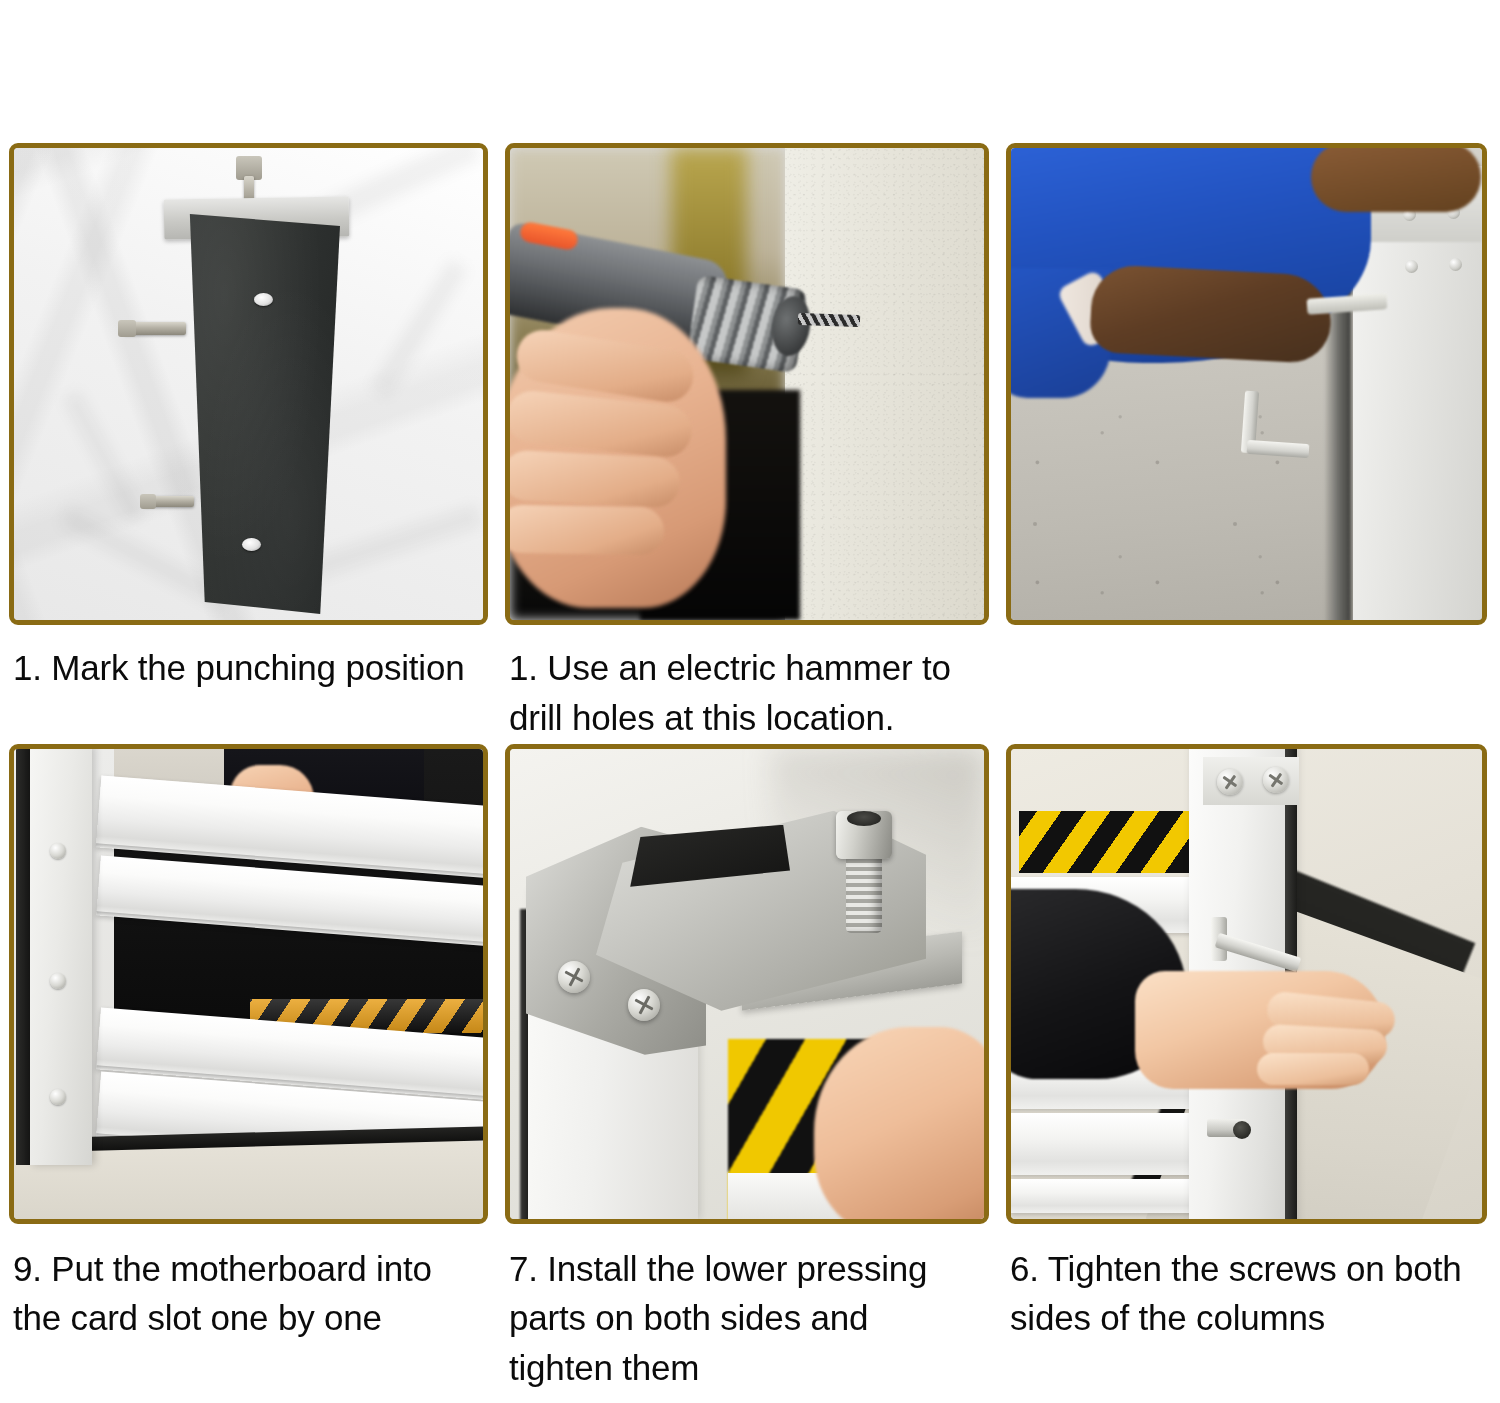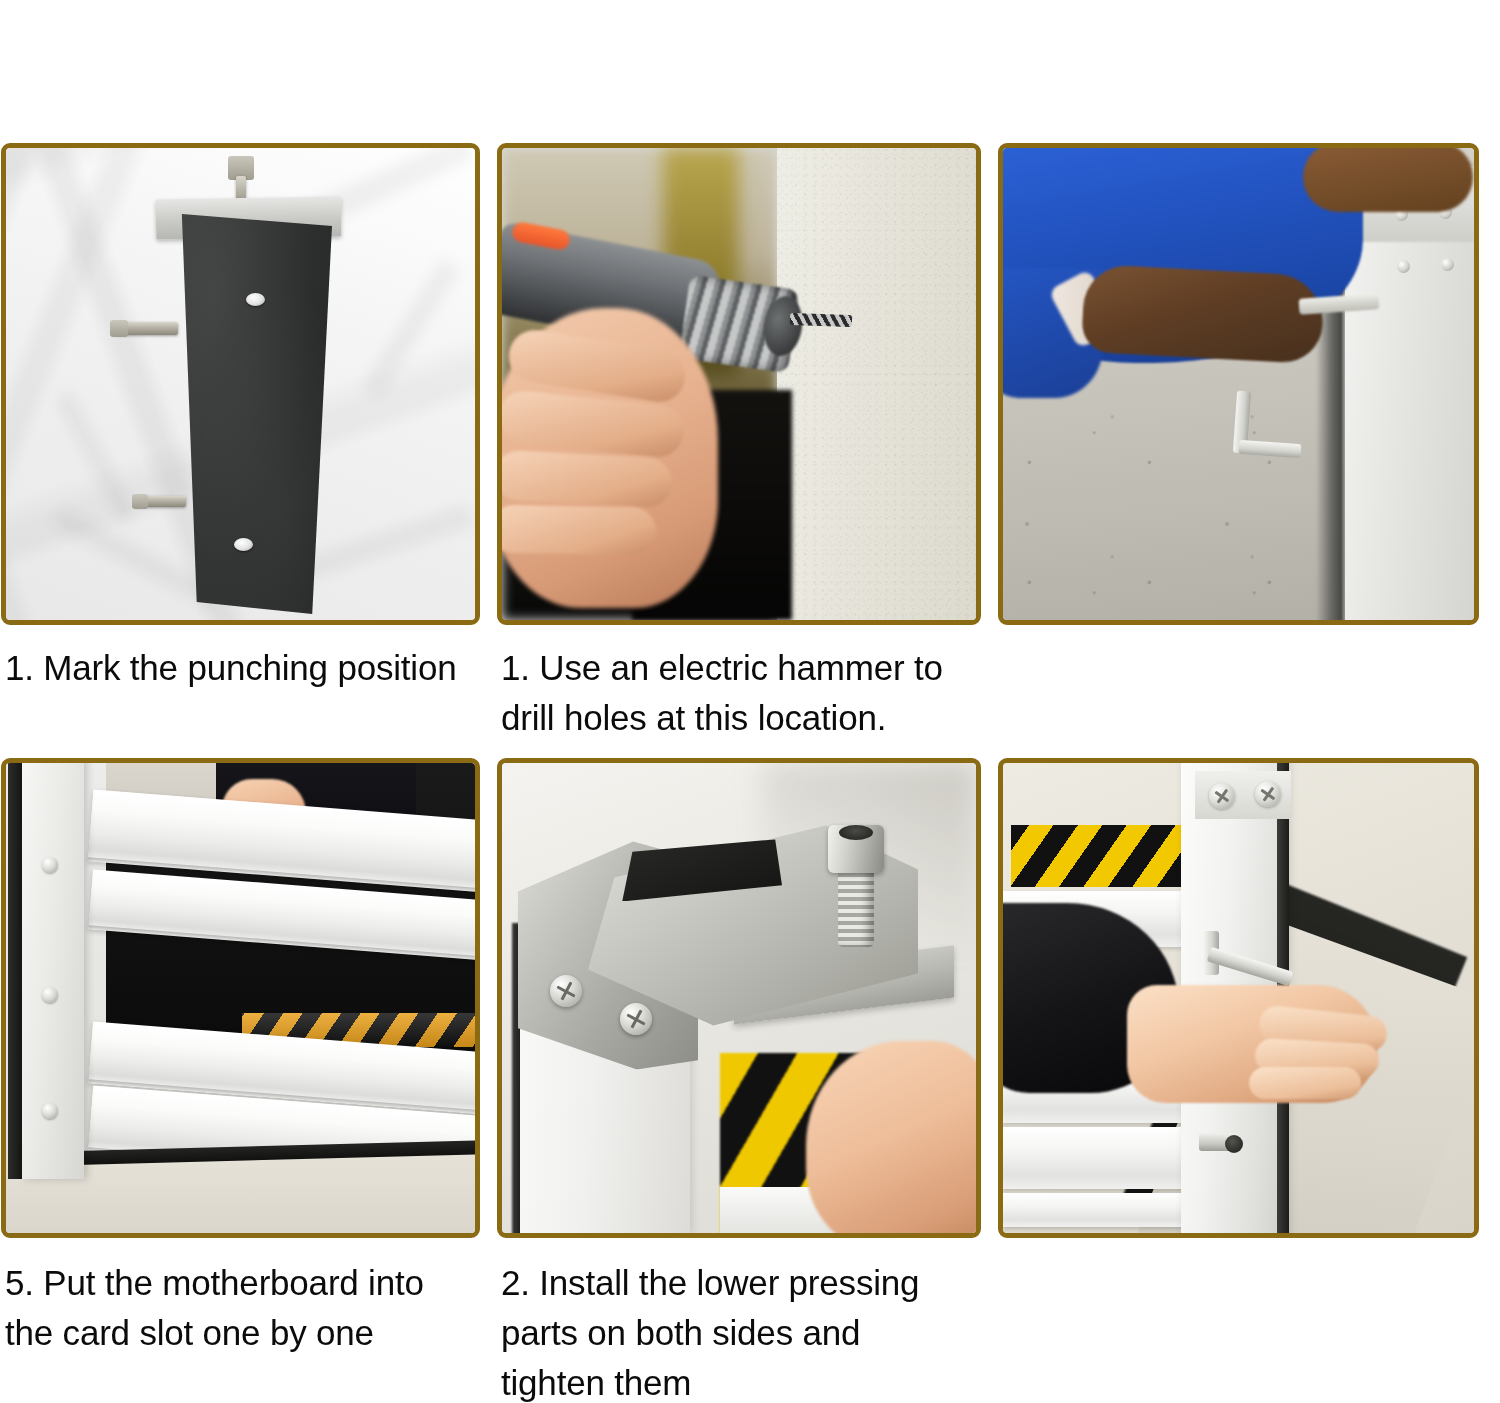--- a/index.html
+++ b/index.html
@@ -25,26 +25,26 @@
     color: #FDF8E8;
     -webkit-text-stroke: 13px #7C5D12;
     paint-order: stroke fill;
     white-space: nowrap;
     transform: scaleX(1.02);
     line-height: 1;
   }
 
   
   .grid {
-    position: absolute; left: 1px; top: 143px;
+    position: absolute; left: 9px; top: 143px;
     width: 1478px; height: 1250px;
     display: grid;
     grid-template-columns: 479px 17px 484px 17px 481px;
     grid-template-rows: auto auto;
-    row-gap: 16px;
+    row-gap: 1px;
   }
   .cell { display: flex; flex-direction: column; }
   .spacer { width: 17px; }
 
   .photo-frame {
     border: 5px solid #8A6B14;
     border-radius: 9px;
     width: 100%;
     height: 482px;
     overflow: hidden;
@@ -642,21 +642,21 @@
           </div>
           <div class="p4-floor"></div>
           <div class="p4-floorline"></div>
           <div class="p4-postedge"></div>
           <div class="p4-post"></div>
           <div class="p4-screw" style="left:36px;top:94px;"></div>
           <div class="p4-screw" style="left:36px;top:224px;"></div>
           <div class="p4-screw" style="left:36px;top:340px;"></div>
         </div>
       </div>
-      <div class="caption">5. Put the motherboard into
+      <div class="caption">9. Put the motherboard into
 the card slot one by one</div>
     </div>
 
     <div class="spacer"></div>
 
     <div class="cell row2">
       <div class="photo-frame">
         <div class="photo">
           <div class="p5-bg"></div>
           <div class="p5-wallshade"></div>
@@ -670,21 +670,21 @@
           <div class="p5-plate"></div>
           <div class="p5-slot"></div>
           <div class="p5-boltshaft"></div>
           <div class="p5-bolthead"></div>
           <div class="p5-boltbore"></div>
           <div class="p5-screw" style="left:48px;top:212px;"></div>
           <div class="p5-screw" style="left:118px;top:240px;"></div>
           <div class="p5-hand"></div>
         </div>
       </div>
-      <div class="caption">2. Install the lower pressing
+      <div class="caption">7. Install the lower pressing
 parts on both sides and
 tighten them</div>
     </div>
 
     <div class="spacer"></div>
 
     <div class="cell row2">
       <div class="photo-frame">
         <div class="photo">
           <div class="p6-wall"></div>
@@ -704,16 +704,18 @@
           <div class="p6-bolthole"></div>
           <div class="p6-allenv"></div>
           <div class="p6-allenh"></div>
           <div class="p6-sleeve"></div>
           <div class="p6-hand"></div>
           <div class="p6-finger6" style="left:256px;top:248px;width:128px;height:36px;transform:rotate(6deg);"></div>
           <div class="p6-finger6" style="left:252px;top:278px;width:124px;height:34px;transform:rotate(3deg);"></div>
           <div class="p6-finger6" style="left:246px;top:304px;width:112px;height:32px;transform:rotate(0deg);"></div>
         </div>
       </div>
+      <div class="caption">6. Tighten the screws on both
+sides of the columns</div>
     </div>
 
   </div>
 </div>
 
 </body></html>

